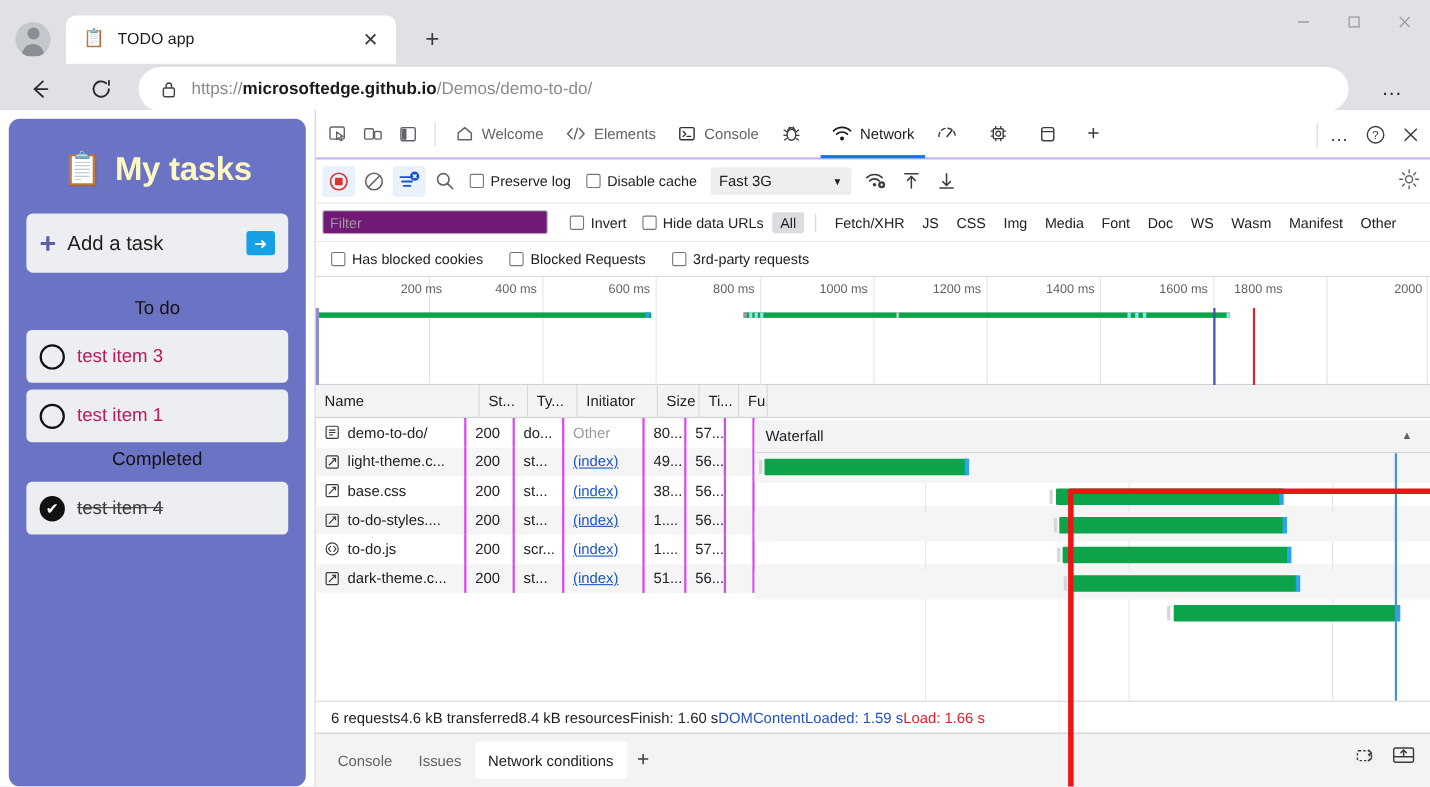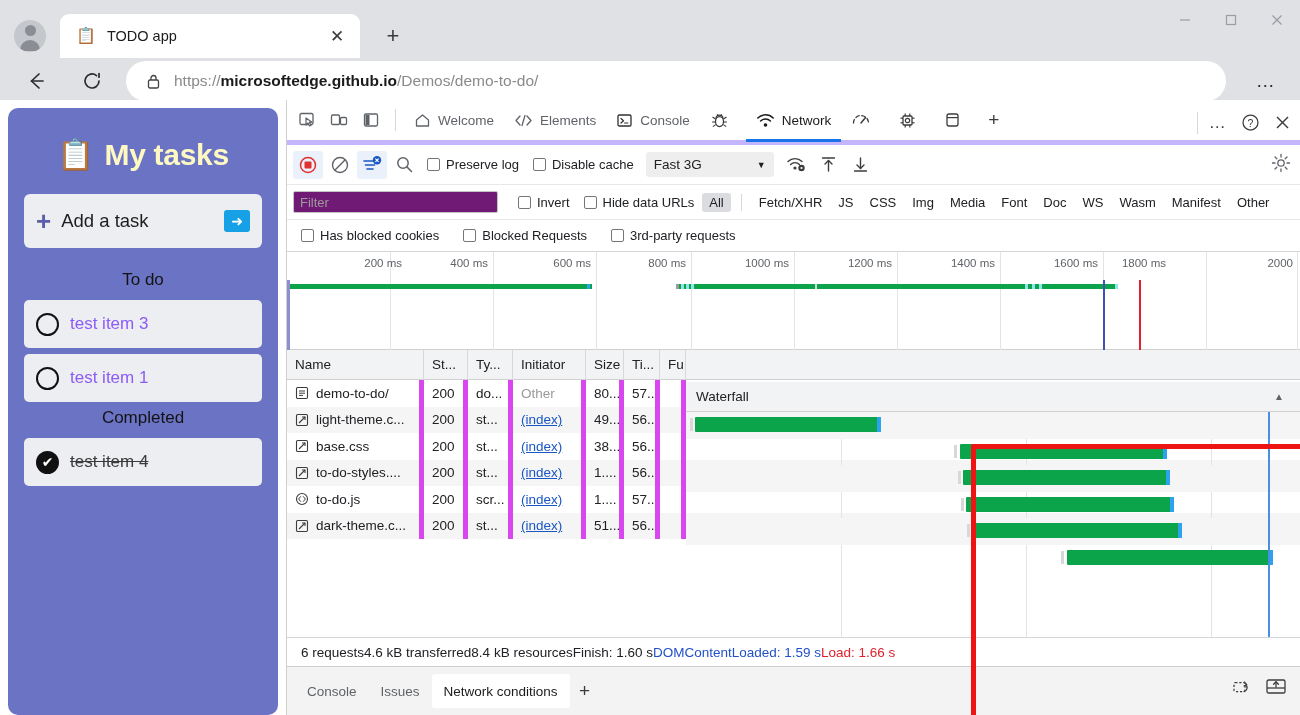--- a/index.html
+++ b/index.html
@@ -112,32 +112,32 @@
     display: flex; align-items: center; padding: 0 12px;
   }
   .task-circle {
     width: 23px; height: 23px; border-radius: 50%; border: 2.6px solid #111;
     margin-right: 11px; flex-shrink: 0;
   }
   .task-circle.done {
     background: #111; border-color: #111; color: #fff;
     display: flex; align-items: center; justify-content: center; font-size: 14px;
   }
-  .task-text { font-size: 17px; color: #8b5cf6; }
+  .task-text { font-size: 17px; color: #be185d; }
   .task-text.struck { text-decoration: line-through; color: #3b3b3b; }
 
   
   #devtools {
     position: absolute; left: 286px; top: 0; width: 1014px; height: 615px;
     background: #ffffff; border-left: 1px solid #cfcfcf;
     font-size: 12px; color: #202124;
   }
   #dt-tabbar {
     height: 45px; display: flex; align-items: center;
-    border-bottom: 5px solid #c4b5fd; padding-left: 4px; position: relative;
+    border-bottom: 2px solid #c4b5fd; padding-left: 4px; position: relative;
   }
   .dt-iconbtn {
     width: 32px; height: 30px; display: flex; align-items: center; justify-content: center;
     color: #5f6368; border-radius: 3px;
   }
   .dt-sep { width: 1px; height: 22px; background: #d8d8d8; margin: 0 8px; }
   .dt-tab {
     height: 44px; display: flex; align-items: center; gap: 7px;
     padding: 0 10px; color: #5f6368; font-size: 13.5px; position: relative;
   }
@@ -206,21 +206,21 @@
   #req-table { position: relative; height: 300px; }
   #thead {
     height: 30px; background: #f1f3f4; border-bottom: 1px solid #d0d0d0;
     display: flex; align-items: center; font-size: 13.5px; color: #202124;
   }
   .th { padding-left: 8px; border-right: 1px solid #d8d8d8; height: 30px;
         display: flex; align-items: center; overflow: hidden; white-space: nowrap; }
   .row { display: flex; height: 26.5px; align-items: center; font-size: 13.5px; }
   .row.odd { background: #f5f5f5; }
   .td { padding-left: 8px; height: 26.5px; display: flex; align-items: center;
-        overflow: hidden; white-space: nowrap; border-right: 5px solid #d946ef; }
+        overflow: hidden; white-space: nowrap; border-right: 2px solid #d946ef; }
   .fileicon { width: 14px; height: 14px; margin-right: 7px; flex-shrink: 0; }
   .link { color: #1a56c4; text-decoration: underline; }
   .muted { color: #9a9a9a; }
 
   
   #wf-pane { position: absolute; left: 399px; top: 0; right: 0; bottom: 0; margin-top: 32px; }
   #wf-head {
     height: 30px; background: #f1f3f4; border-bottom: 1px solid #d0d0d0;
     display: flex; align-items: center; padding-left: 10px; font-size: 13.5px;
   }
@@ -674,21 +674,21 @@
       <div class="ov-mark" style="left:752px;"></div>
       <div class="ov-mark" style="left:828px;"></div>
 
       <div class="ov-vline" style="left:816px; background:#3f51b5;"></div>
       <div class="ov-vline" style="left:852px; background:#e0202c;"></div>
     </div>
 
     <div id="req-table">
 
       <div id="thead">
-        <div class="th" style="width:137px;">Name</div>
+        <div class="th" style="width:149px;">Name</div>
         <div class="th" style="width:44px;">St...</div>
         <div class="th" style="width:45px;">Ty...</div>
         <div class="th" style="width:73px;">Initiator</div>
         <div class="th" style="width:38px;">Size</div>
         <div class="th" style="width:36px;">Ti...</div>
         <div class="th" style="width:26px;">Fu...</div>
       </div>
 
       <div class="row">
         <div class="td" style="width:137px;">

